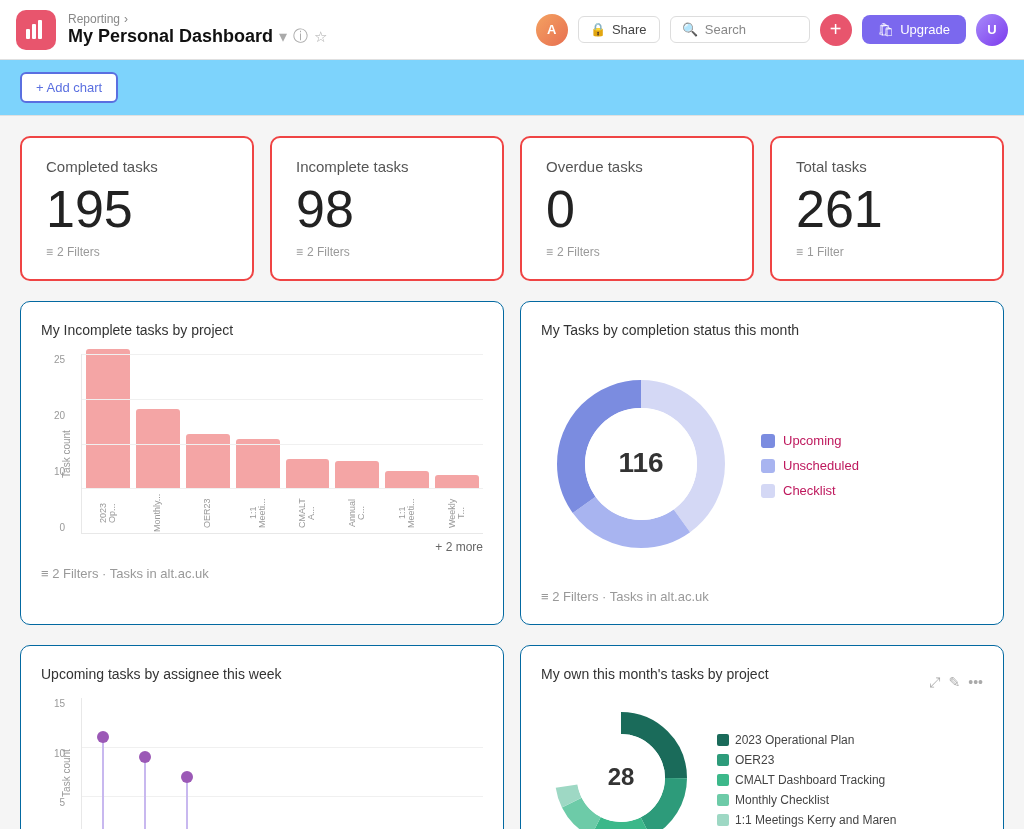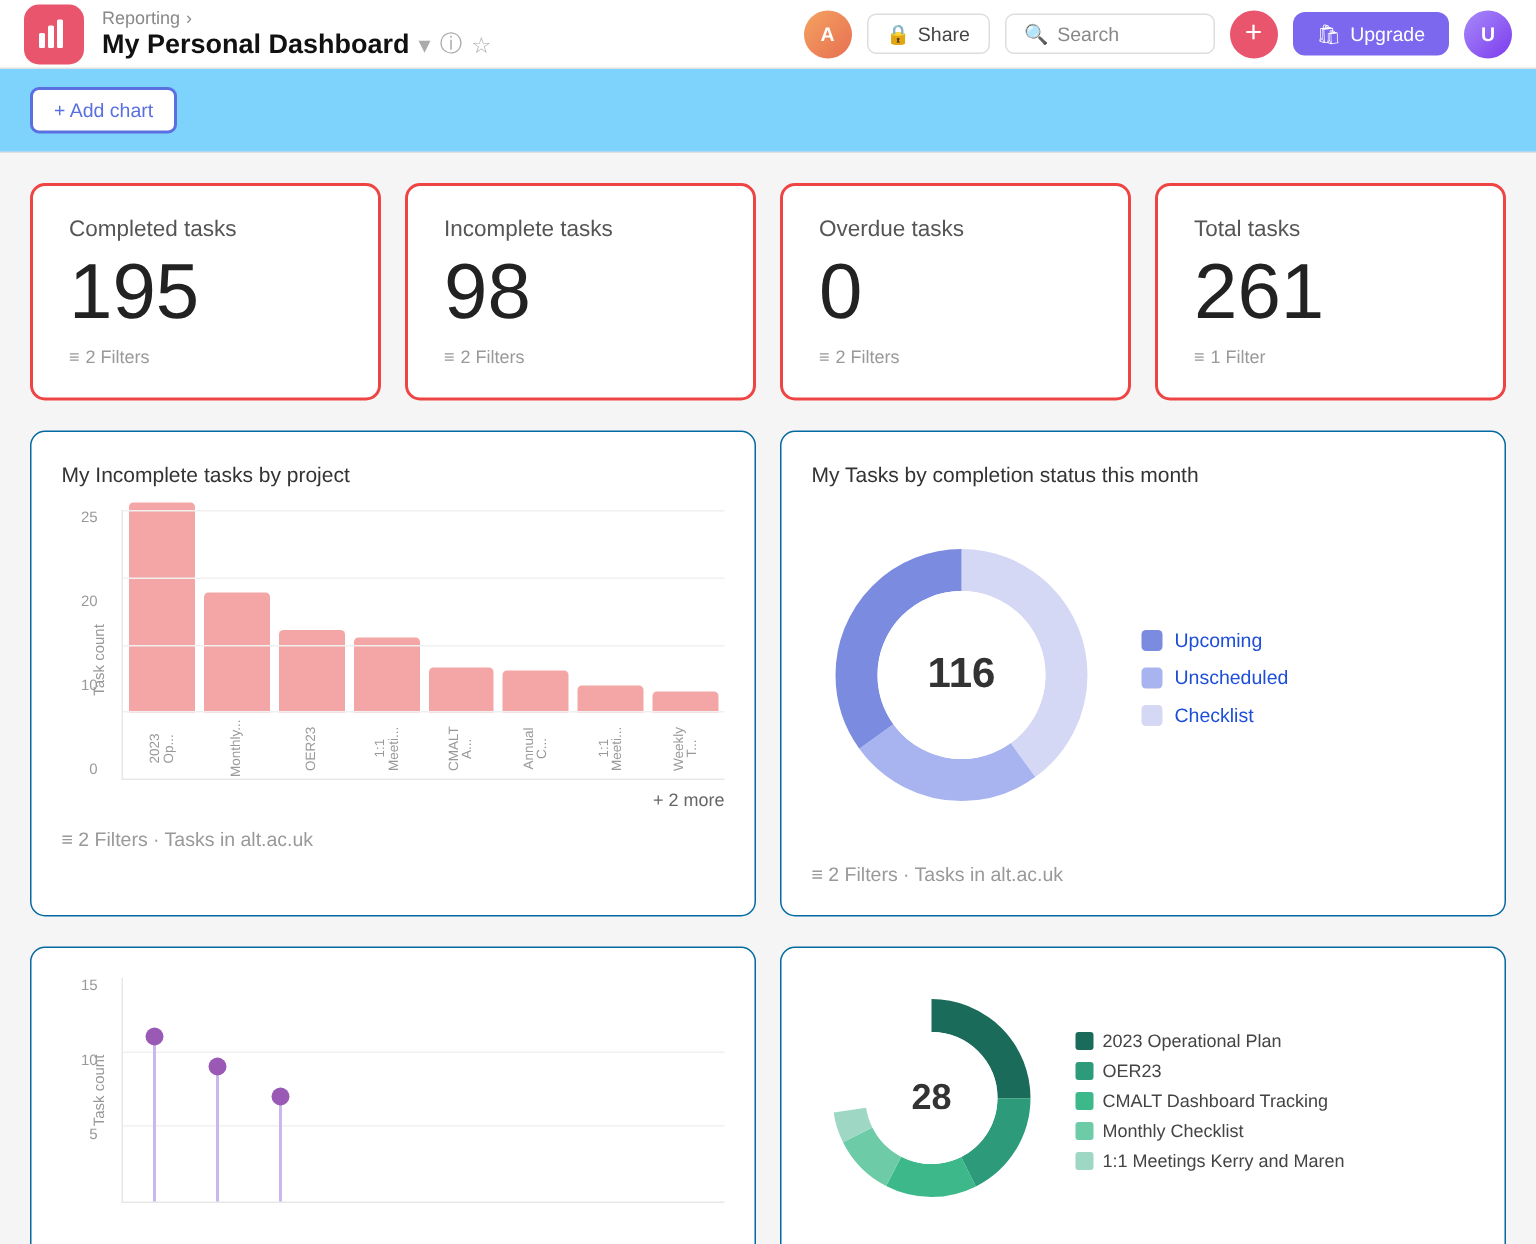--- a/index.html
+++ b/index.html
@@ -5,21 +5,21 @@
     * { box-sizing: border-box; margin: 0; padding: 0; }
     body { font-family: -apple-system, BlinkMacSystemFont, 'Segoe UI', sans-serif; background: #f5f5f5; color: #333; font-size: 14px; }
 
     
     .header {
       background: #fff;
       border-bottom: 1px solid #e0e0e0;
       padding: 0 16px;
       display: flex;
       align-items: center;
-      height: 46px;
+      height: 60px;
       gap: 12px;
     }
     .header-logo {
       width: 40px; height: 40px;
       background: #e8556d;
       border-radius: 10px;
       display: flex; align-items: center; justify-content: center;
       color: white; font-size: 20px; flex-shrink: 0;
     }
     .header-breadcrumb {
@@ -108,21 +108,21 @@
     .chart-title { font-size: 14px; font-weight: 500; color: #333; margin-bottom: 16px; }
     .chart-footer { font-size: 13px; color: #999; margin-top: 12px; display: flex; align-items: center; gap: 4px; }
     .bar-col { display: flex; flex-direction: column; align-items: center; gap: 4px; flex: 1; }
     .bar { background: #f4a5a5; border-radius: 3px 3px 0 0; width: 100%; }
     .bar-label { font-size: 9px; color: #999; text-align: center; writing-mode: vertical-rl; transform: rotate(180deg); height: 40px; line-height: 1; }
     .more-link { font-size: 12px; color: #666; text-align: right; margin-top: 6px; }
 
     
     .donut-area { display: flex; align-items: center; gap: 20px; padding: 10px 0; }
     .legend { display: flex; flex-direction: column; gap: 10px; }
-    .legend-item { display: flex; align-items: center; gap: 8px; font-size: 13px; color: #1d4ed8; }
+    .legend-item { display: flex; align-items: center; gap: 8px; font-size: 13px; color: #be185d; }
     .legend-dot { width: 14px; height: 14px; border-radius: 3px; flex-shrink: 0; }
 
     
     .bottom-row {
       display: grid; grid-template-columns: 1fr 1fr; gap: 16px;
     }
     .lollipop-col { display: flex; flex-direction: column; align-items: center; position: relative; }
     .lollipop-stick { width: 2px; background: #c8b8ef; }
     .lollipop-dot { width: 12px; height: 12px; border-radius: 50%; background: #9b59b6; position: absolute; top: -6px; left: 50%; transform: translateX(-50%); }
 
@@ -306,20 +306,21 @@
           </div>
         </div>
       </div>
       <div class="chart-footer">≡ 2 Filters · Tasks in alt.ac.uk</div>
     </div>
   </div>
 
   <div class="bottom-row">
 
     <div class="chart-card">
+      <div class="chart-title">Upcoming tasks by assignee this week</div>
       <div style="position:relative;padding-left:40px;">
         <div style="position:absolute;left:2px;top:50%;transform:translateY(-50%) rotate(-90deg);font-size:10px;color:#999;white-space:nowrap;">Task count</div>
         <div style="display:flex;align-items:flex-end;height:150px;border-left:1px solid #e8e8e8;border-bottom:1px solid #e8e8e8;padding:0 20px;gap:40px;position:relative;">
           <div style="position:absolute;left:-28px;top:0;bottom:0;display:flex;flex-direction:column;justify-content:space-between;font-size:10px;color:#999;text-align:right;">
             <span>15</span>
             <span>10</span>
             <span>5</span>
             <span></span>
           </div>
           <div style="position:absolute;top:33%;left:0;right:0;border-top:1px solid #f0f0f0;"></div>
@@ -335,20 +336,28 @@
           </div>
           <div class="lollipop-col" style="height:70px;">
             <div class="lollipop-dot"></div>
             <div class="lollipop-stick" style="height:70px;"></div>
           </div>
         </div>
       </div>
     </div>
 
     <div class="chart-card">
+      <div class="chart-card-header">
+        <div class="chart-title">My own this month's tasks by project</div>
+        <div class="chart-actions">
+          <span style="cursor:pointer;">⤢</span>
+          <span style="cursor:pointer;">✎</span>
+          <span style="cursor:pointer;">•••</span>
+        </div>
+      </div>
       <div class="bottom-chart-content">
         <div style="position:relative;flex-shrink:0;">
           <svg width="160" height="160" viewBox="0 0 160 160">
 
             <circle cx="80" cy="80" r="55" fill="none" stroke="#1a6b5a" stroke-width="22" stroke-dasharray="86.4 259.3" stroke-dashoffset="0" transform="rotate(-90 80 80)"></circle>
             <circle cx="80" cy="80" r="55" fill="none" stroke="#2d9b7a" stroke-width="22" stroke-dasharray="60.5 285.2" stroke-dashoffset="-86.4" transform="rotate(-90 80 80)"></circle>
             <circle cx="80" cy="80" r="55" fill="none" stroke="#3cb88a" stroke-width="22" stroke-dasharray="51.8 293.9" stroke-dashoffset="-146.9" transform="rotate(-90 80 80)"></circle>
             <circle cx="80" cy="80" r="55" fill="none" stroke="#6dcba8" stroke-width="22" stroke-dasharray="34.6 311.1" stroke-dashoffset="-198.7" transform="rotate(-90 80 80)"></circle>
             <circle cx="80" cy="80" r="55" fill="none" stroke="#9ed8c4" stroke-width="22" stroke-dasharray="17.3 328.4" stroke-dashoffset="-233.3" transform="rotate(-90 80 80)"></circle>
 

